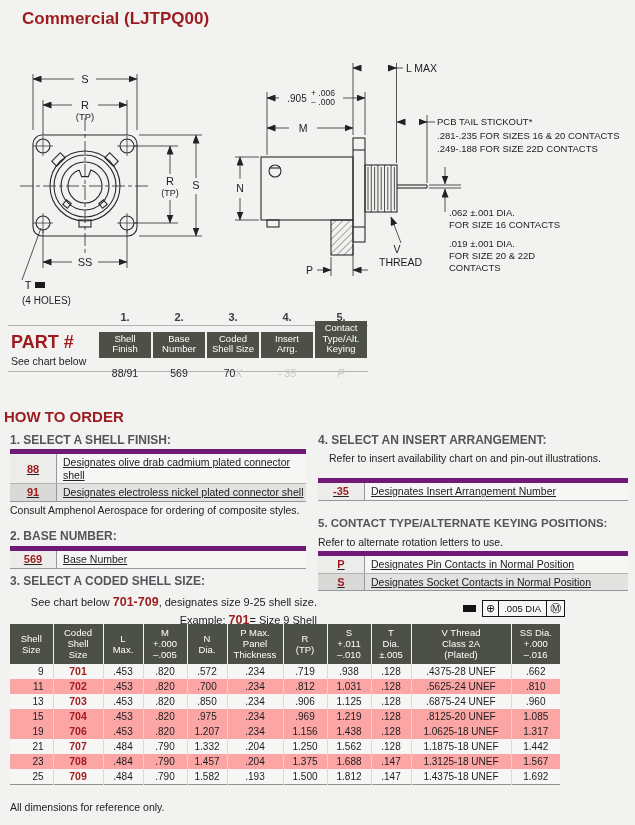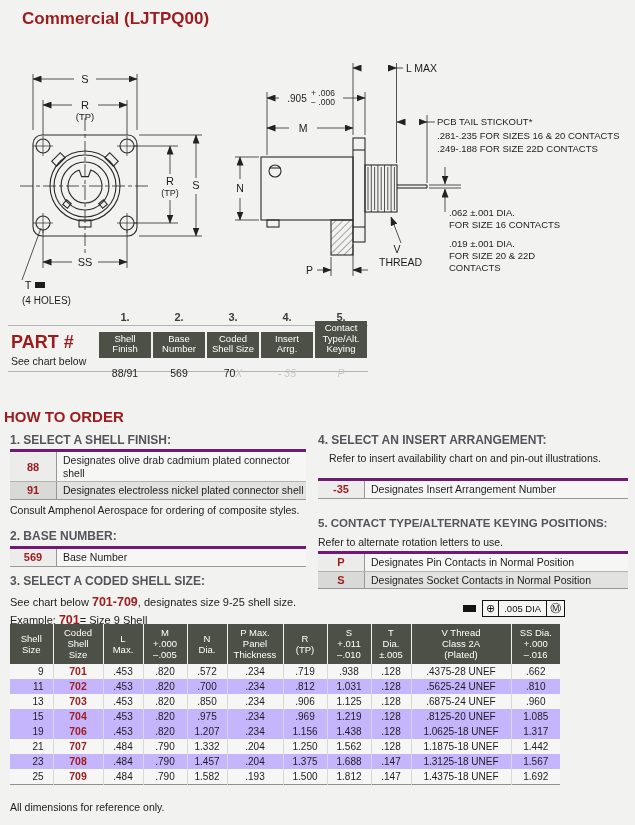--- a/index.html
+++ b/index.html
@@ -18,21 +18,21 @@
   .pn-val{height:13px;text-align:center;font-size:10.5px;padding-top:9px;color:#1d1d1f;}
   .pn-muted{color:#c7c7c5;font-style:italic;}
   .part-label{font-size:18px;font-weight:bold;color:#9b1b1e;line-height:1;}
   .part-sub{font-size:10.5px;color:#222;margin-top:4px;}
   
   .h2{font-size:15px;font-weight:bold;color:#9b1b1e;}
   .h3{font-size:12px;font-weight:bold;color:#54545a;white-space:nowrap;}
   .note{font-size:10.5px;color:#222;line-height:1.32;}
   .big-red{color:#9b1b1e;font-weight:bold;font-size:12.5px;}
   
-  .ot{border-top:3px solid #701a75;border-bottom:1px solid #97979a;}
+  .ot{border-top:5px solid #701a75;border-bottom:1px solid #97979a;text-decoration:underline;}
   .ot-row{display:flex;border-bottom:1px solid #b3b3b1;}
   .ot-row:last-child{border-bottom:none;}
   .ot-odd{background:#f6f6f4;}
   .ot-even{background:#e2e2e0;}
   .ot-code{flex:0 0 46px;border-right:1px solid #97979a;color:#9b1b1e;font-weight:bold;
            font-size:11px;display:flex;align-items:center;justify-content:center;
            background:rgba(0,0,0,0.04);}
   .ot-desc{flex:1;font-size:10.5px;line-height:1.2;padding:2px 0 2px 6px;
            display:flex;align-items:center;color:#1d1d1f;}
   
@@ -44,21 +44,21 @@
   .fcf-sym{font-size:11px;padding:0 3px;}
   
   .size-table{border-collapse:collapse;table-layout:fixed;width:550px;border-bottom:1px solid #8f8f8d;}
   .size-table th{background:#4c5046;color:#fff;font-weight:normal;font-size:9.5px;line-height:1.18;
                  white-space:pre-line;text-align:center;vertical-align:middle;padding:3px 1px;
                  border-left:1px solid #f2f2f0;}
   .size-table th:first-child{border-left:none;}
   .size-table td{font-size:10px;text-align:center;padding:1px 2px;height:13px;
                  border-left:1px solid #d8d8d6;background:#f6f6f4;color:#1d1d1f;}
   .size-table td:first-child{border-left:none;}
-  .size-table tr.alt td{background:#c4b5fd;}
+  .size-table tr.alt td{background:#fca5a5;}
   td.c-shell{text-align:right;padding-right:9px;}
   td.c-code{color:#a11d20;font-weight:bold;font-size:10.5px;}
   .footer{font-size:10.5px;color:#222;}
   svg text{fill:#1c1c1c;font-family:"Liberation Sans",sans-serif;}
 </style>
 </head>
 <body>
 
 <div class="page">
 
@@ -295,21 +295,21 @@
 
   <div class="abs h3" style="left:10px;top:529px;">2. BASE NUMBER:</div>
   <div class="abs ot" style="left:10px;top:546px;width:296px;">
       <div class="ot-row ot-odd">
         <span class="ot-code">569</span>
         <span class="ot-desc">Base Number</span>
       </div>
     </div>
 
   <div class="abs h3" style="left:10px;top:574px;">3. SELECT A CODED SHELL SIZE:</div>
-  <div class="abs note" style="left:10px;top:593px;width:307px;font-size:11px;line-height:1.45;">
+  <div class="abs note" style="left:10px;top:593px;width:307px;font-size:11px;line-height:1.45;text-align:right;">
     <span>See chart below </span><span class="big-red">701-709</span><span>, designates size 9-25 shell size. Example: </span><span class="big-red">701</span><span>= Size 9 Shell</span>
   </div>
 
   <div class="abs h3" style="left:318px;top:433px;">4. SELECT AN INSERT ARRANGEMENT:</div>
   <div class="abs note" style="left:318px;top:452px;width:300px;padding-left:11px;">Refer to insert availability chart on and pin-out illustrations.</div>
   <div class="abs ot" style="left:318px;top:478px;width:310px;">
       <div class="ot-row ot-odd">
         <span class="ot-code">-35</span>
         <span class="ot-desc">Designates Insert Arrangement Number</span>
       </div>

